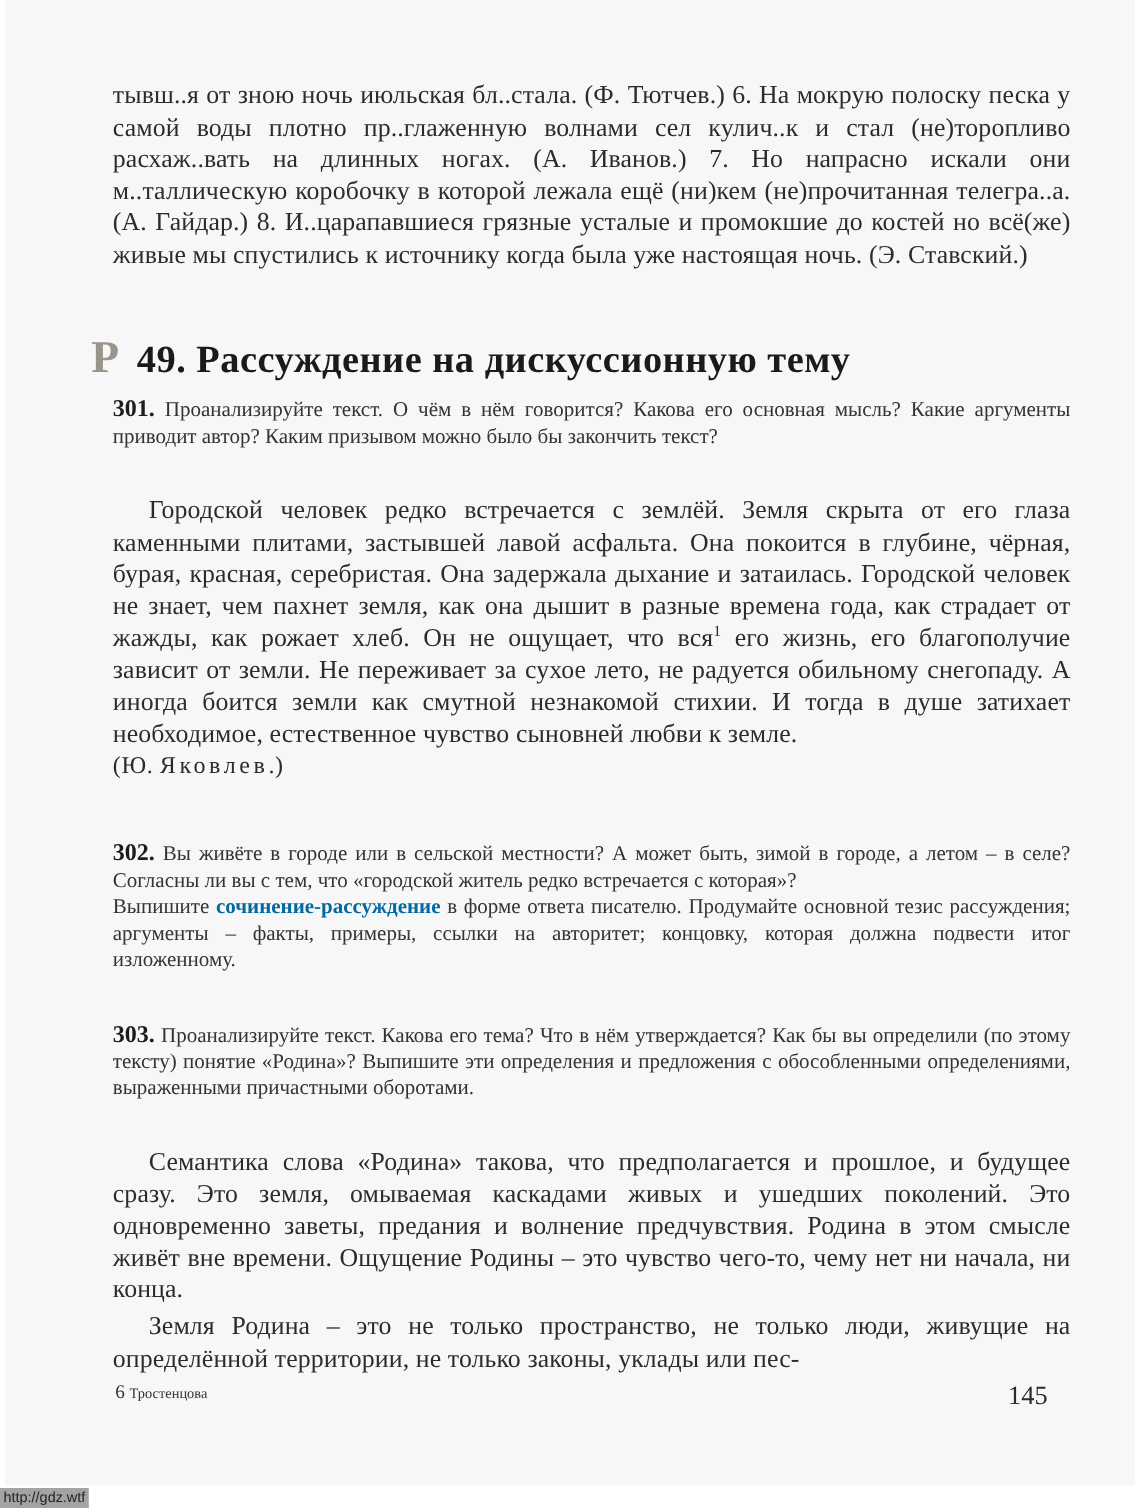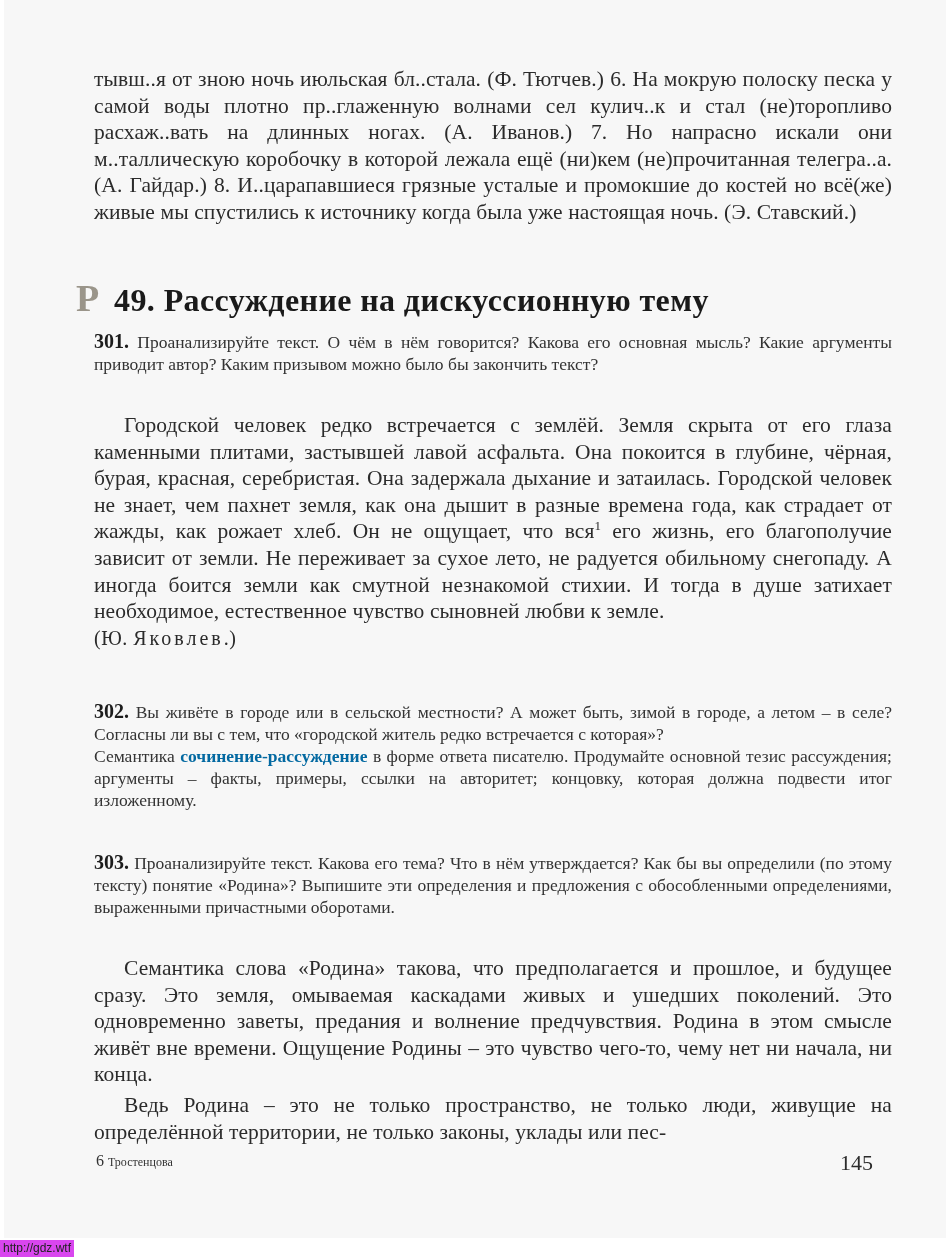--- a/index.html
+++ b/index.html
@@ -33,21 +33,21 @@
   }
   .heading .letter { color: #9a958a; font-size: 38px; margin-right: 6px; }
   .author { text-align: right; font-size: 20px; letter-spacing: 0.5px; }
   .author .spaced { letter-spacing: 3px; }
   sup { font-size: 13px; line-height: 0; }
   .footer-left { position: absolute; left: 72px; top: 1152px; font-size: 16px; color: #333; margin-left: 20px; }
   .footer-left .small { font-size: 12px; margin-left: 4px; }
   .footer-right { position: absolute; left: 836px; top: 1150px; font-size: 22px; color: #2b2b2b; }
   .watermark {
     position: absolute; left: 0; top: 1240px; height: 17px; padding: 0 3px;
-    background: #d946ef; font-family: "Liberation Sans", sans-serif; font-size: 12px;
+    background: #a3a3a3; font-family: "Liberation Sans", sans-serif; font-size: 12px;
     line-height: 17px; color: #222;
   }
 </style>
 </head>
 <body>
 
 <div class="page">
 
   <div class="block" style="top:66px;">
     <p class="para">тывш..я от зною ночь июльская бл..стала. (Ф. Тютчев.) 6. На мокрую полоску песка у самой воды плотно пр..глаженную волнами сел кулич..к и стал (не)торопливо расхаж..вать на длинных ногах. (А. Иванов.) 7. Но напрасно искали они м..таллическую коробочку в которой лежала ещё (ни)кем (не)прочитанная телегра..а. (А. Гайдар.) 8. И..царапавшиеся грязные усталые и промокшие до костей но всё(же) живые мы спустились к источнику когда была уже настоящая ночь. (Э. Ставский.)</p>
@@ -69,33 +69,33 @@
   <div class="block" style="top:412px;">
     <p class="para indent"><span>Городской человек редко встречается с землёй. Земля скрыта от его глаза каменными плитами, застывшей лавой асфальта. Она покоится в глубине, чёрная, бурая, красная, серебристая. Она задержала дыхание и затаилась. Городской человек не знает, чем пахнет земля, как она дышит в разные времена года, как страдает от жажды, как рожает хлеб. Он не ощущает, что вся</span><sup>1</sup><span> его жизнь, его благополучие зависит от земли. Не переживает за сухое лето, не радуется обильному снегопаду. А иногда боится земли как смутной незнакомой стихии. И тогда в душе затихает необходимое, естественное чувство сыновней любви к земле.</span></p>
     <p class="para author"><span>(Ю. </span><span class="spaced">Яковлев</span><span>.)</span></p>
   </div>
 
   <div class="block" style="top:700px;">
     <p class="task">
       <span class="num">302.</span>
       <span>Вы живёте в городе или в сельской местности? А может быть, зимой в городе, а летом – в селе? Согласны ли вы с тем, что «городской житель редко встречается с которая»?</span>
     </p>
-    <p class="task"><span>Семантика </span><b>сочинение-рассуждение</b><span> в форме ответа писателю. Продумайте основной тезис рассуждения; аргументы – факты, примеры, ссылки на авторитет; концовку, которая должна подвести итог изложенному.</span></p>
+    <p class="task"><span>Выпишите </span><b>сочинение-рассуждение</b><span> в форме ответа писателю. Продумайте основной тезис рассуждения; аргументы – факты, примеры, ссылки на авторитет; концовку, которая должна подвести итог изложенному.</span></p>
   </div>
 
   <div class="block" style="top:851px;">
     <p class="task">
       <span class="num">303.</span>
       <span>Проанализируйте текст. Какова его тема? Что в нём утверждается? Как бы вы определили (по этому тексту) понятие «Родина»? Выпишите эти определения и предложения с обособленными определениями, выраженными причастными оборотами.</span>
     </p>
   </div>
 
   <div class="block" style="top:955px;">
     <p class="para indent">Семантика слова «Родина» такова, что предполагается и прошлое, и будущее сразу. Это земля, омываемая каскадами живых и ушедших поколений. Это одновременно заветы, предания и волнение предчувствия. Родина в этом смысле живёт вне времени. Ощущение Родины – это чувство чего-то, чему нет ни начала, ни конца.</p>
-    <p class="para indent" style="margin-top:4px;">Ведь Родина – это не только пространство, не только люди, живущие на определённой территории, не только законы, уклады или пес-</p>
+    <p class="para indent" style="margin-top:4px;">Земля Родина – это не только пространство, не только люди, живущие на определённой территории, не только законы, уклады или пес-</p>
   </div>
 
   <div class="footer-left">
     <span>6</span><span class="small">Тростенцова</span>
   </div>
   <div class="footer-right">145</div>
 </div>
 
 <div class="watermark">http://gdz.wtf</div>
 

